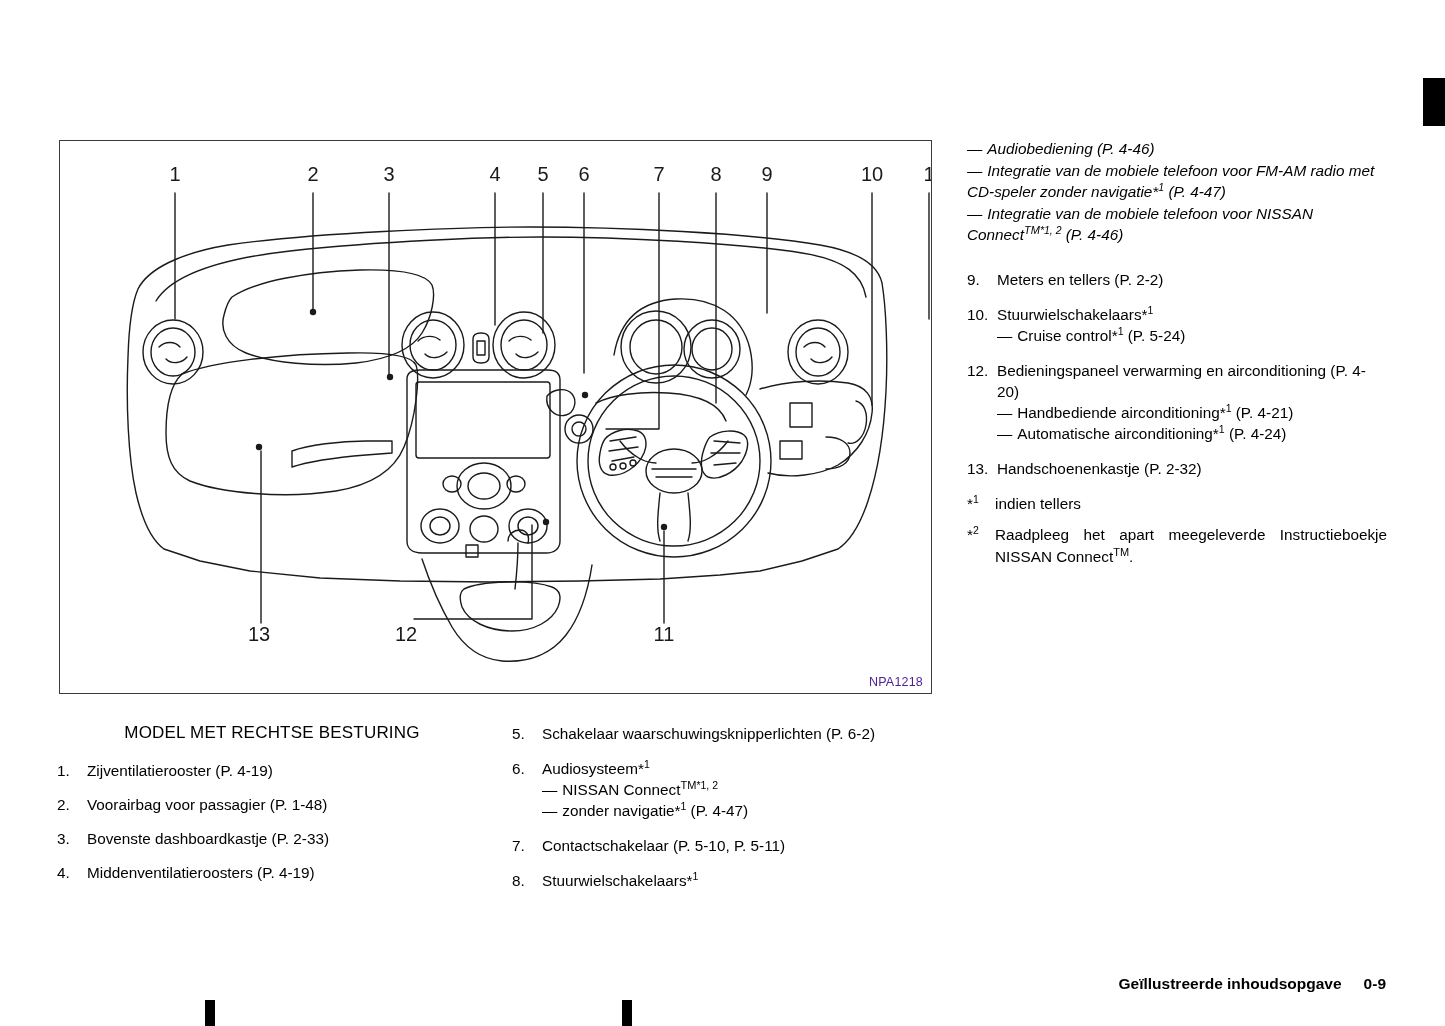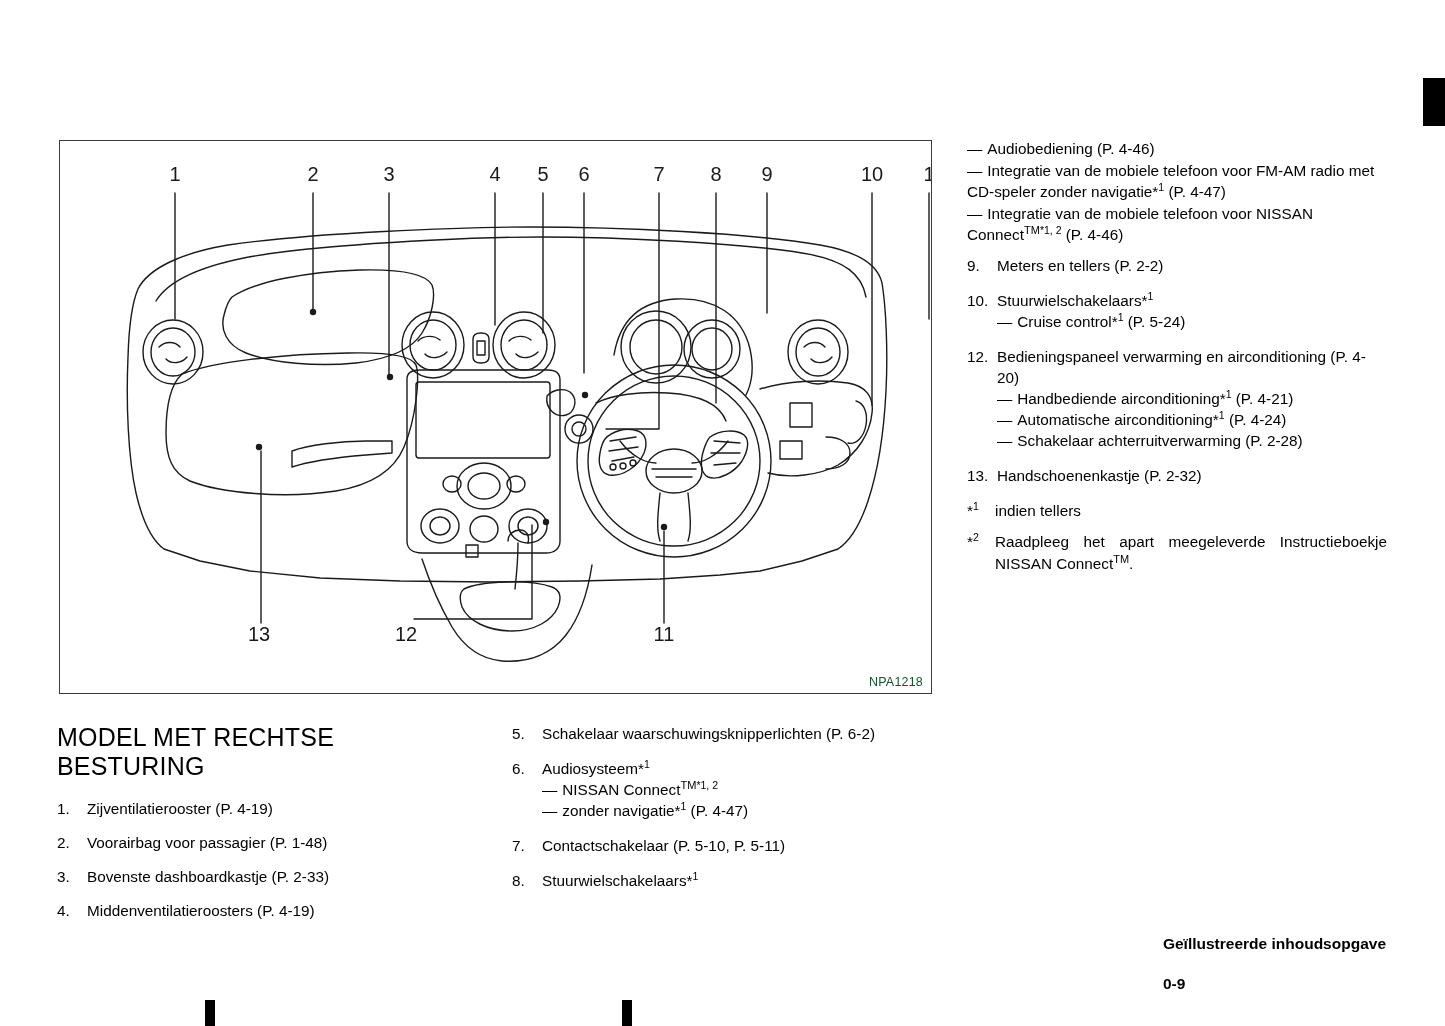--- a/index.html
+++ b/index.html
@@ -49,34 +49,35 @@
     box-sizing: border-box;
     background: #fff;
   }
   .figure-box svg { display: block; }
   .fig-code {
     position: absolute;
     right: 8px;
     bottom: 4px;
     font-size: 12.5px;
     letter-spacing: .2px;
-    color: #14532d;
+    color: #4c1d95;
   }
 
   
   .left-col {
     position: absolute;
     left: 57px;
     top: 723px;
     width: 430px;
   }
   .section-title {
-    font-size: 25px;
+    font-size: 17px;
     letter-spacing: .2px;
     margin-bottom: 17px;
+    text-align: center;
   }
   .item {
     display: flex;
     font-size: 15.3px;
     line-height: 21px;
     margin-bottom: 13px;
   }
   .item .num {
     width: 30px;
     flex: 0 0 30px;
@@ -101,21 +102,22 @@
   
   .right-col {
     position: absolute;
     left: 967px;
     top: 138px;
     width: 420px;
   }
   .right-col .lead {
     font-size: 15.3px;
     line-height: 21.5px;
-    margin-bottom: 9px;
+    margin-bottom: 23px;
+    font-style: italic;
   }
   .right-col .item { margin-bottom: 14px; }
   .right-col .item .num { width: 30px; flex: 0 0 30px; }
   .hang {
     display: flex;
     font-size: 15.3px;
     line-height: 21.5px;
     margin-bottom: 10px;
   }
   .hang .mark { width: 28px; flex: 0 0 28px; }
@@ -126,21 +128,20 @@
 
   
   .footer {
     position: absolute;
     right: 59px;
     bottom: 33px;
     font-size: 15.5px;
     font-weight: bold;
     display: flex;
     gap: 22px;
-    flex-direction: column;
   }
 </style>
 </head>
 <body>
 
 <div class="page">
 
   <div class="edge-tab"></div>
   <div class="crop-mark crop-left"></div>
   <div class="crop-mark crop-mid"></div>
@@ -359,21 +360,20 @@
       </span>
     </div>
 
 
     <div class="item">
       <span class="num">12.</span>
       <span class="txt">
         <span>Bedieningspaneel verwarming en airconditioning (P. 4-20)</span>
         <span class="sub"><span class="dash">—</span>Handbediende airconditioning*<sup>1</sup> (P. 4-21)</span>
         <span class="sub"><span class="dash">—</span>Automatische airconditioning*<sup>1</sup> (P. 4-24)</span>
-        <span class="sub"><span class="dash">—</span>Schakelaar achterruitverwarming (P. 2-28)</span>
       </span>
     </div>
 
     <div class="item">
       <span class="num">13.</span>
       <span class="txt">Handschoenenkastje (P. 2-32)</span>
     </div>
 
     <div class="hang">
       <span class="mark">*<sup>1</sup></span>

